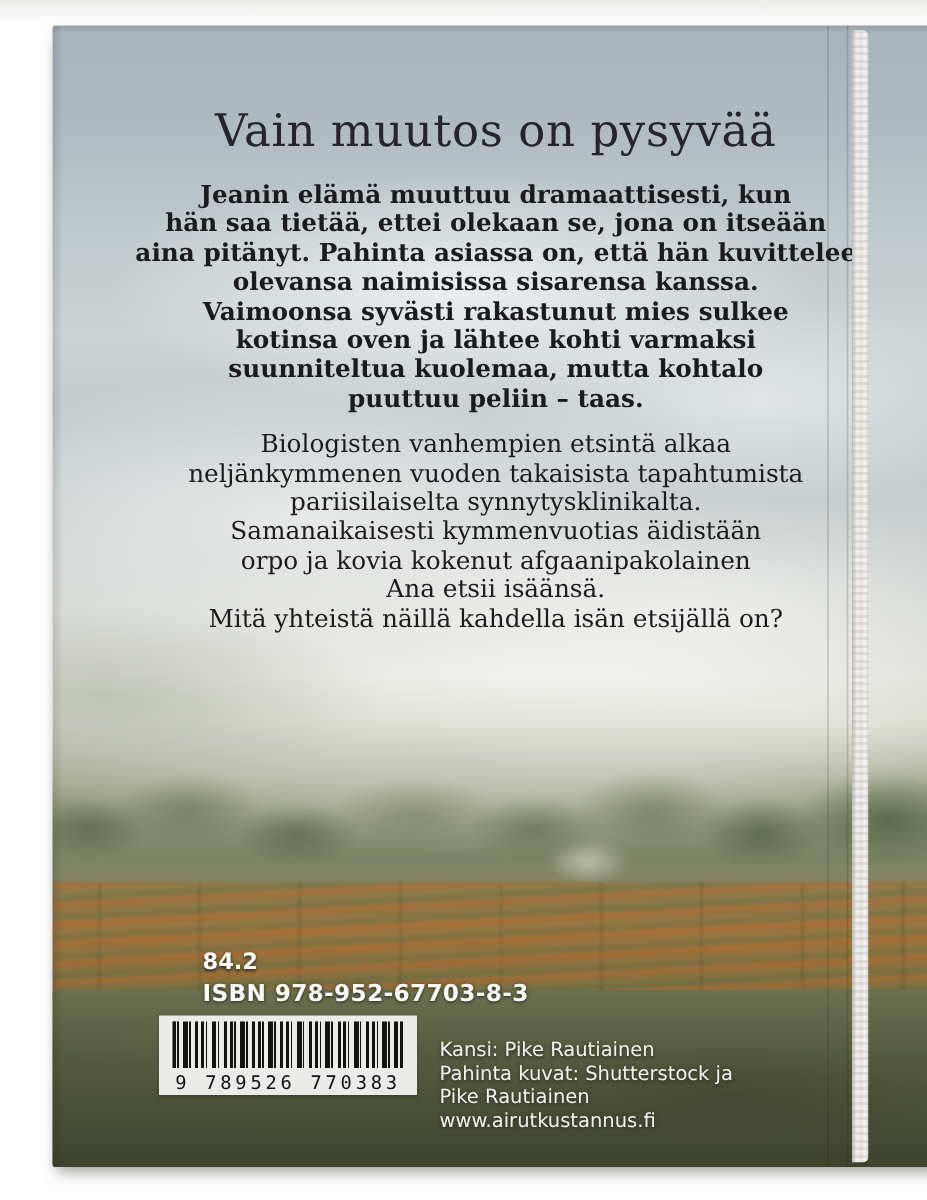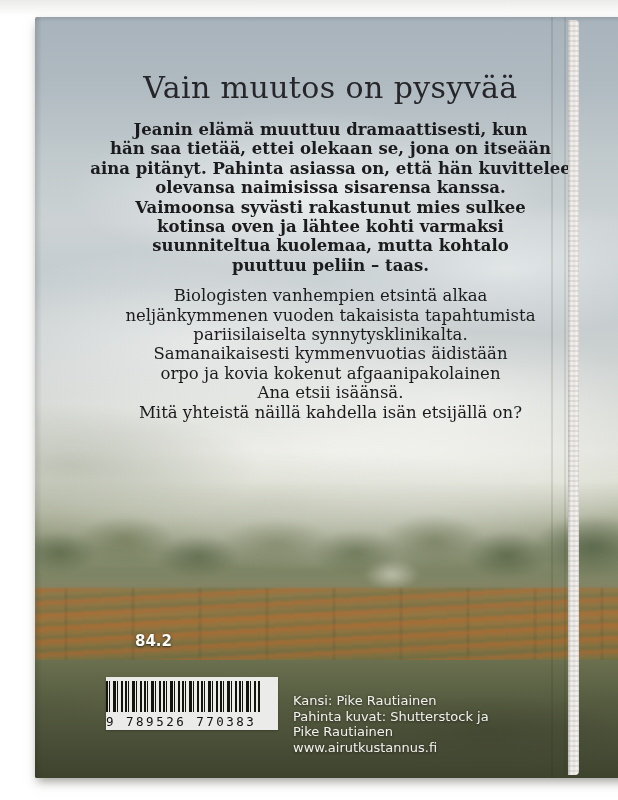--- a/index.html
+++ b/index.html
@@ -117,21 +117,21 @@
     position:absolute;left:72px;top:615px;text-align:left;
     color:#fafaf6;font-weight:bold;
     text-shadow:0 1px 2px rgba(42,42,32,.85), 0 0 3px rgba(42,42,32,.4);
     margin-left:28px;
   }
   .class-num{font-size:15px;line-height:18px;}
   .isbn{font-size:15.5px;line-height:18px;margin-top:3px;letter-spacing:.2px;}
 
   .barcode{
     position:absolute;left:71px;top:660px;width:172px;height:53px;
-    background:#ebebe9;display:flex;flex-direction:column;align-items:flex-start;
+    background:#ebebe9;display:flex;flex-direction:column;align-items:center;
     box-shadow:0 1px 2px rgba(30,30,20,.35);
   }
   .bars{
     margin-top:4px;width:154px;height:31px;
     background:
       linear-gradient(90deg, #14140f 0 2px, transparent 2px 3px, #14140f 3px 4px, transparent 4px) 0 0/8px 100% no-repeat,
       repeating-linear-gradient(90deg,
         #14140f 0 2px, transparent 2px 3px,
         #14140f 3px 4px, transparent 4px 7px,
         #14140f 7px 10px, transparent 10px 11px,
@@ -176,20 +176,21 @@
 neljänkymmenen vuoden takaisista tapahtumista
 pariisilaiselta synnytysklinikalta.
 Samanaikaisesti kymmenvuotias äidistään
 orpo ja kovia kokenut afgaanipakolainen
 Ana etsii isäänsä.
 Mitä yhteistä näillä kahdella isän etsijällä on?</p>
     </div>
 
     <div class="classification bottom-sans">
       <div class="class-num">84.2</div>
+      <div class="isbn">ISBN 978-952-67703-8-3</div>
     </div>
 
     <div class="barcode">
       <div class="bars"></div>
       <div class="digits">9 789526 770383</div>
     </div>
 
     <div class="credits bottom-sans">
       <div>Kansi: Pike Rautiainen</div>
       <div>Pahinta kuvat: Shutterstock ja</div>

